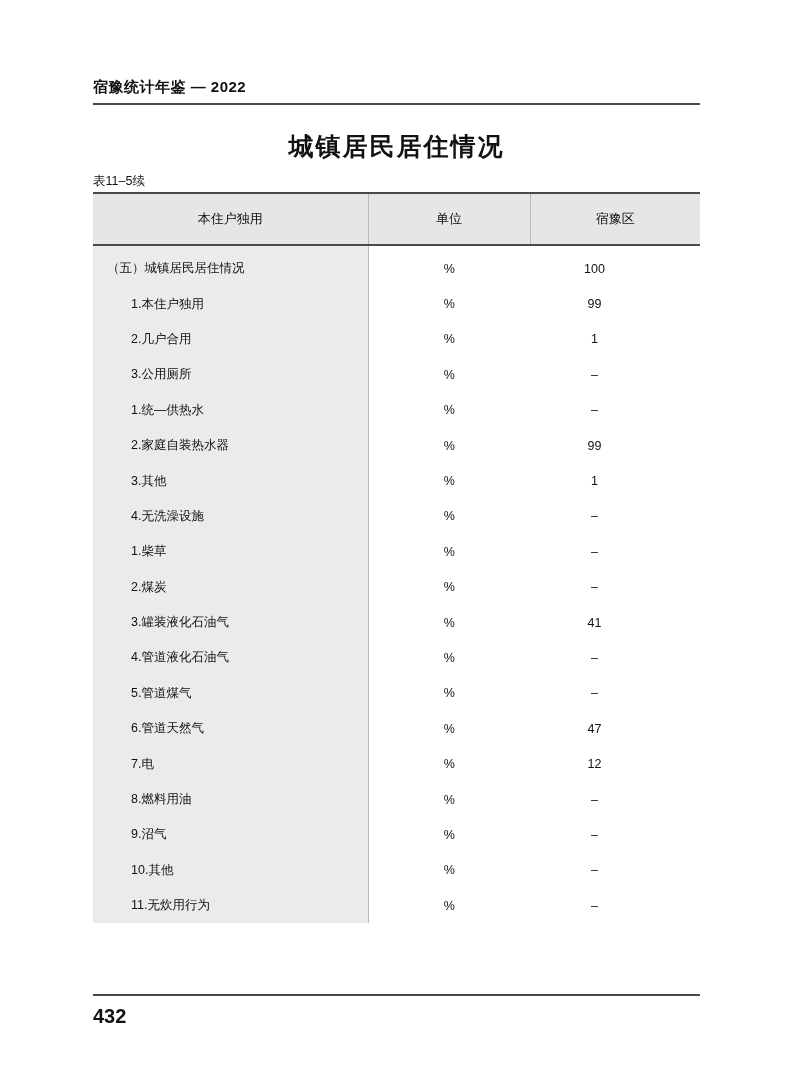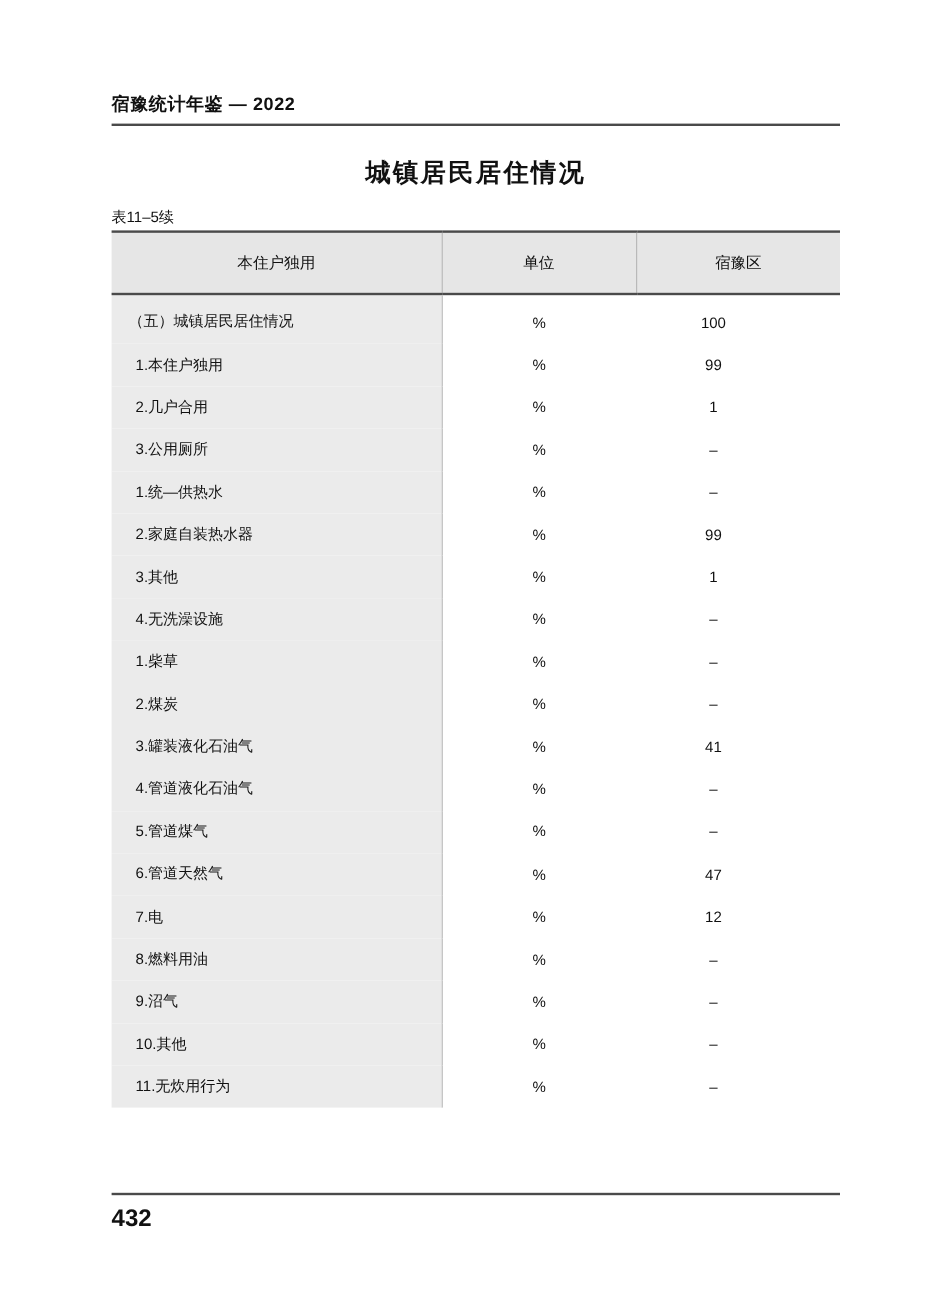--- a/index.html
+++ b/index.html
@@ -39,21 +39,21 @@
     width: 607px;
     height: 2px;
     background: #4a4a4a;
   }
   .doc-title {
     position: absolute;
     left: 93px;
     top: 130px;
     width: 607px;
     text-align: center;
-    font-size: 21px;
+    font-size: 25px;
     font-weight: bold;
     letter-spacing: 2px;
     color: #111;
   }
   .table-label {
     position: absolute;
     left: 93px;
     top: 173px;
     font-size: 12.5px;
     color: #111;
@@ -93,21 +93,21 @@
     color: #111;
     vertical-align: middle;
     background: #ffffff;
   }
   table.data tbody tr td.name {
     padding-left: 14px;
     text-align: left;
     background: #ebebeb;
   }
   table.data tbody tr td.name.indent {
-    padding-left: 20px;
+    padding-left: 38px;
   }
   table.data tbody tr td.unit {
     text-align: center;
     border-left: 1px solid #b9b9b9;
   }
   table.data tbody tr td.val {
     text-align: center;
     padding-right: 42px;
   }
   table.data tbody tr:first-child td {

